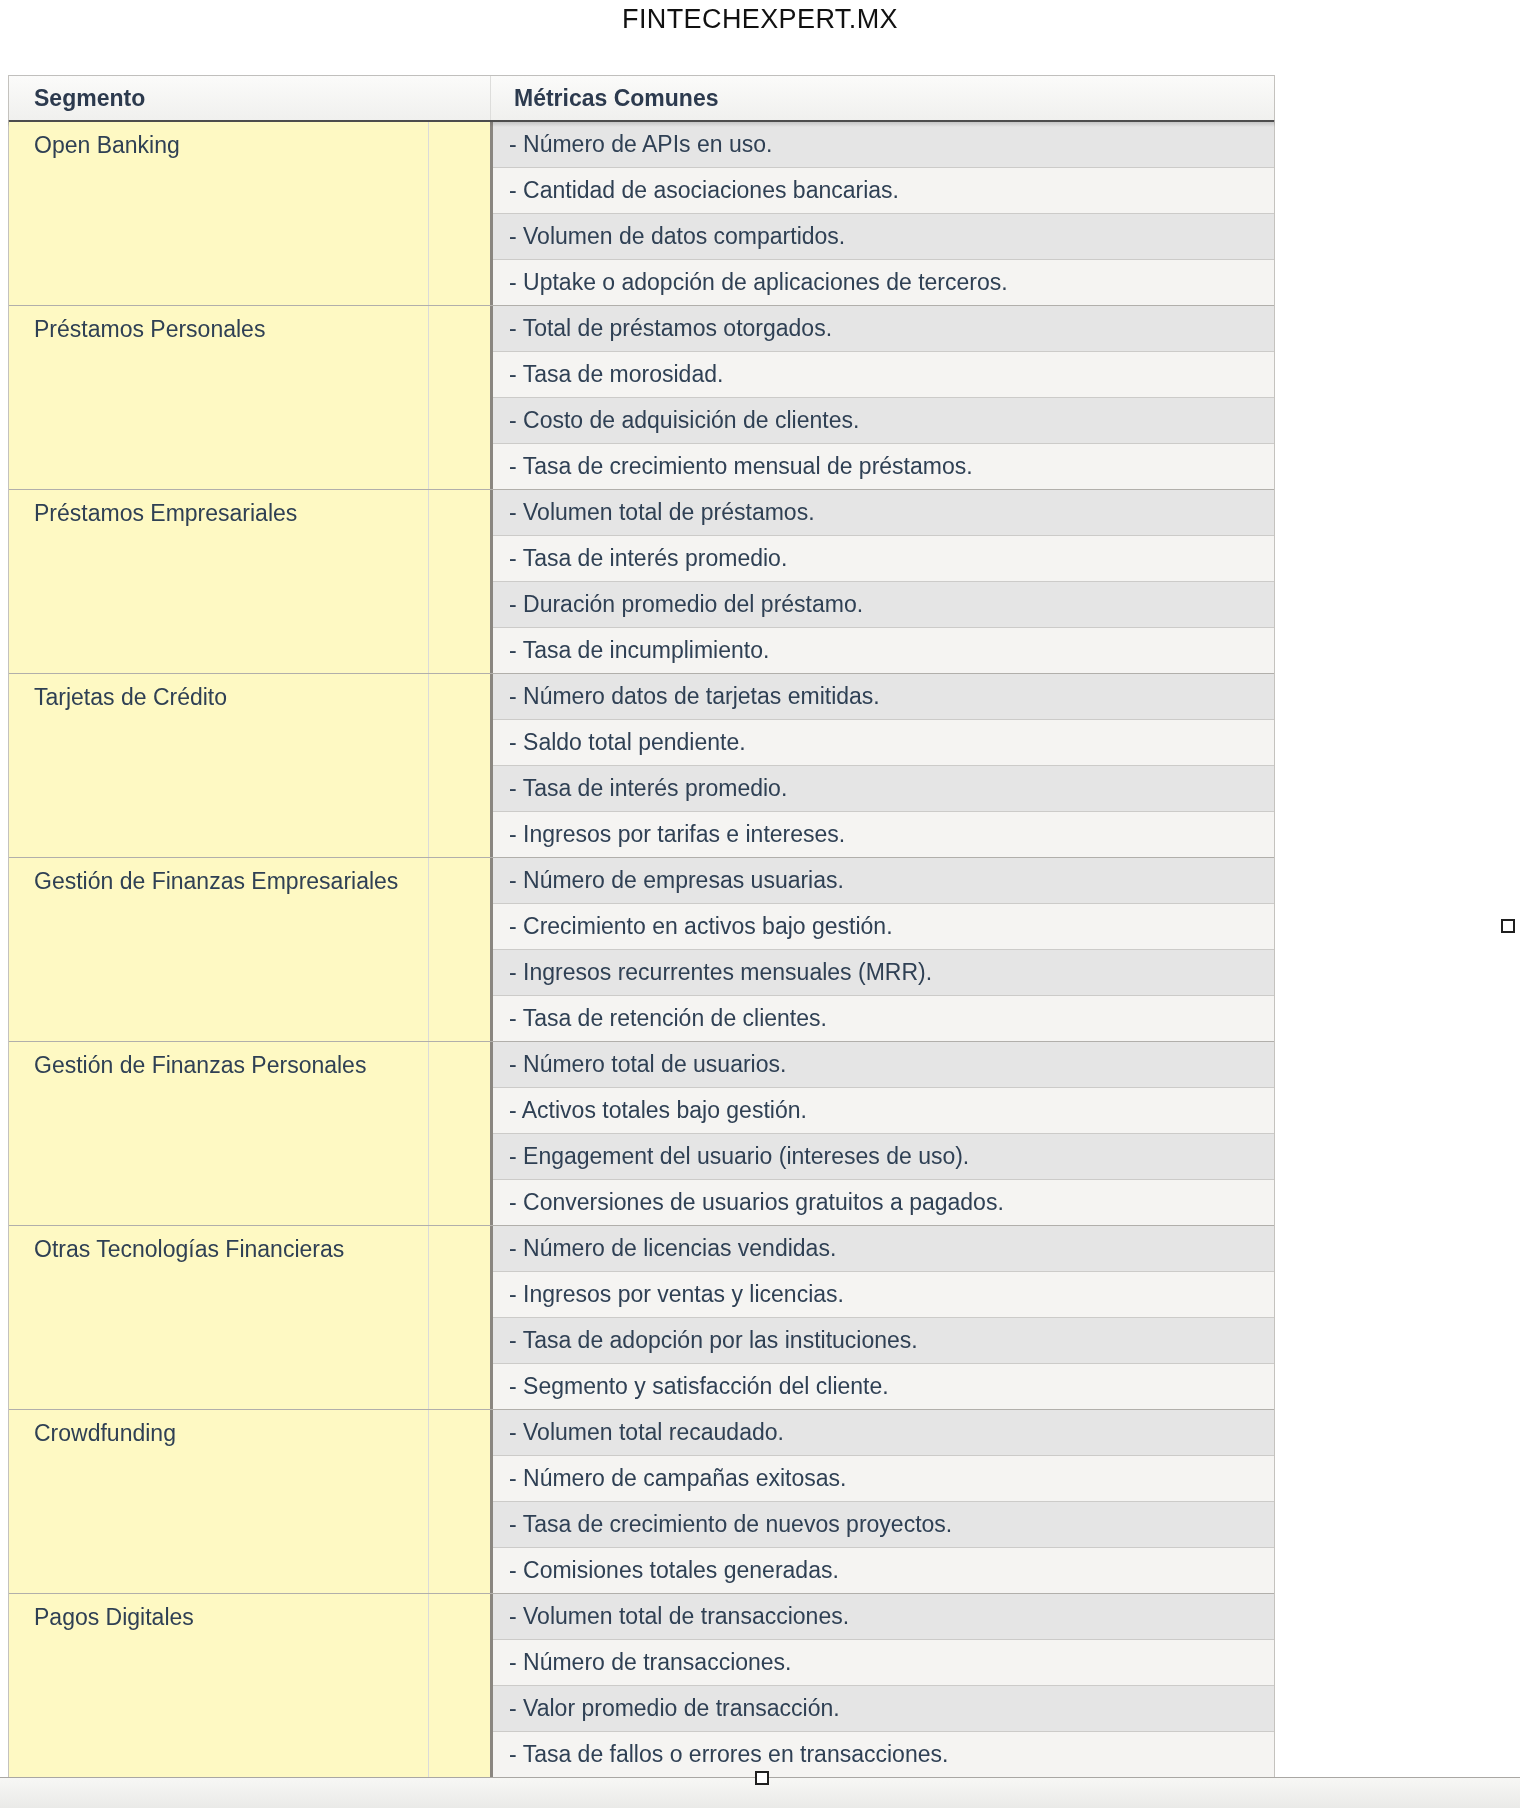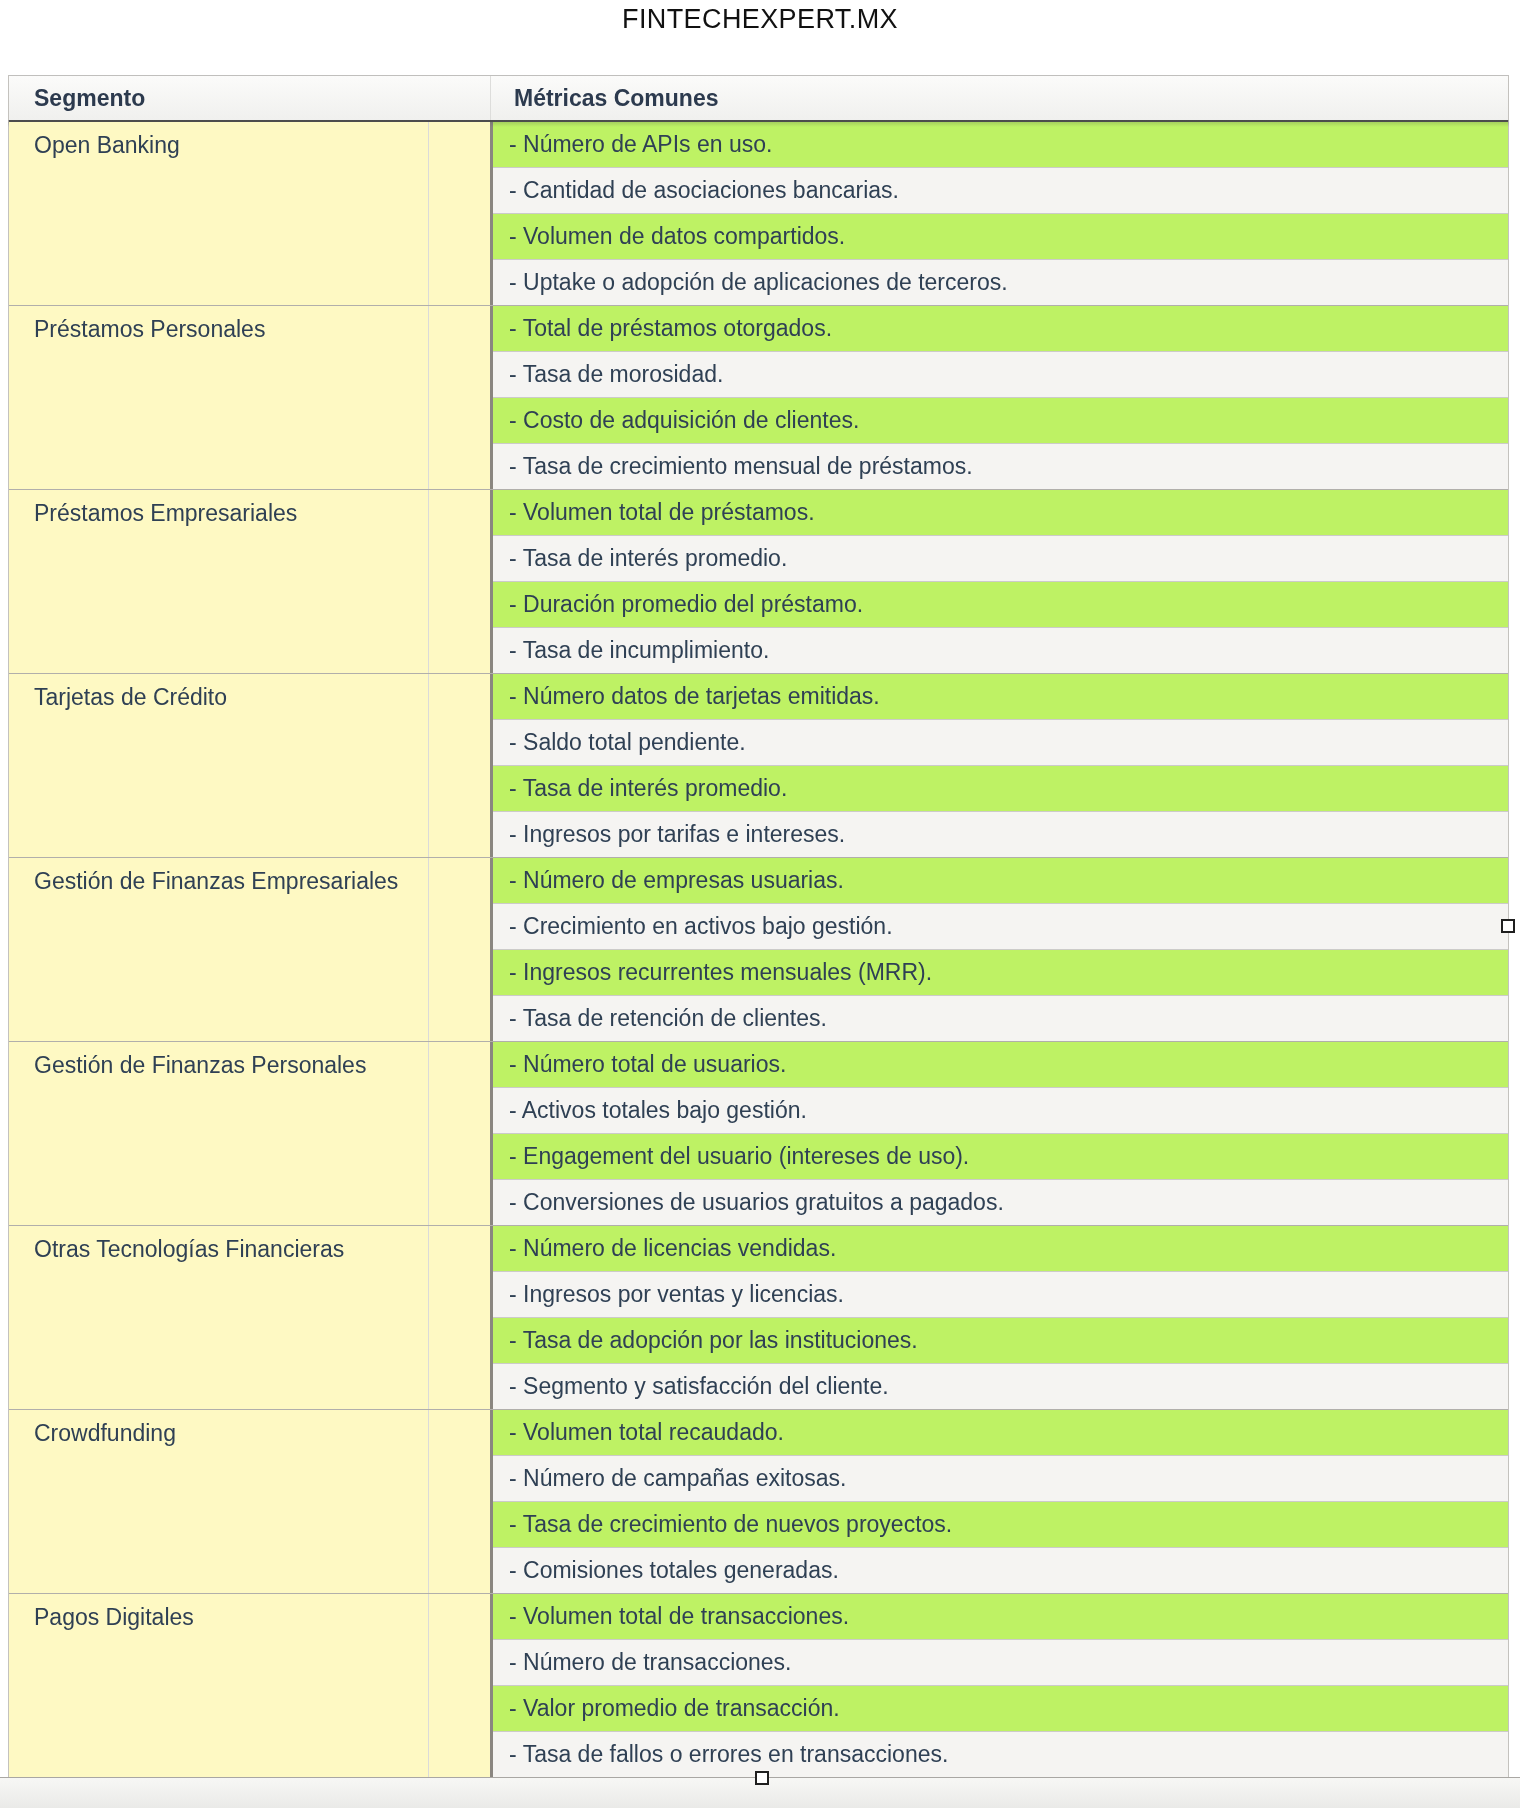--- a/index.html
+++ b/index.html
@@ -8,21 +8,21 @@
     background:#ffffff;
     font-family:"Liberation Sans","DejaVu Sans",sans-serif;
     color:#2f4054;
   }
   .title-bar { height:75px; }
   .title {
     padding-top:4px; text-align:center;
     font-size:27px; font-weight:500; letter-spacing:0.4px; color:#111111;
   }
   .doc-table {
-    position:relative; margin-left:8px; width:1501px; box-sizing:border-box;
+    position:relative; margin-left:8px; width:1267px; box-sizing:border-box;
     border-left:1px solid #c4c2be; border-right:1px solid #c4c2be;
   }
   .thead {
     position:relative; display:flex; box-sizing:border-box; height:47px;
     border-top:1px solid #c0bfbd; border-bottom:2px solid #4f4f4f;
     background:linear-gradient(#fbfbfa,#f0f0ee);
   }
   .thead::after {
     content:""; position:absolute; left:-1px; right:-1px; top:100%; height:7px;
     background:linear-gradient(rgba(70,70,70,0.28),rgba(70,70,70,0)); pointer-events:none;
@@ -36,21 +36,21 @@
   .segrow:last-child { border-bottom:none; }
   .segcell {
     position:relative; width:481px; box-sizing:border-box; flex:none;
     padding-left:25px; background:#fef9c3;
     font-size:23px; line-height:46px; white-space:nowrap;
   }
   .segcell::after { content:""; position:absolute; right:61px; top:0; bottom:0; width:1px; background:#dbdbd9; }
   .metcol { flex:1 1 auto; border-left:3px solid #8a8680; }
   .metcell {
     box-sizing:border-box; height:46px; line-height:45px; padding-left:16px;
-    border-bottom:1px solid #cccbc9; background:#bef264;
+    border-bottom:1px solid #cccbc9; background:#e5e5e5;
     font-size:23px; white-space:nowrap;
   }
   .metcell:nth-child(even) { background:#f5f4f2; }
   .metcell:last-child { height:45px; line-height:44px; border-bottom:none; }
   .footer-strip {
     width:1520px; height:31px; box-sizing:border-box;
     border-top:1px solid #a9a7a3;
     background:linear-gradient(#f7f7f5,#eaeae8);
   }
   .handle {

